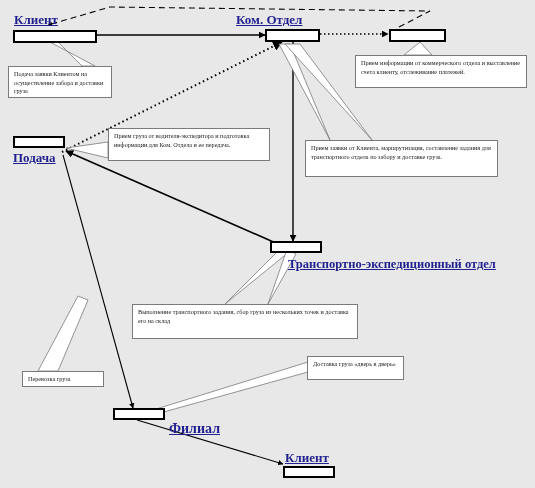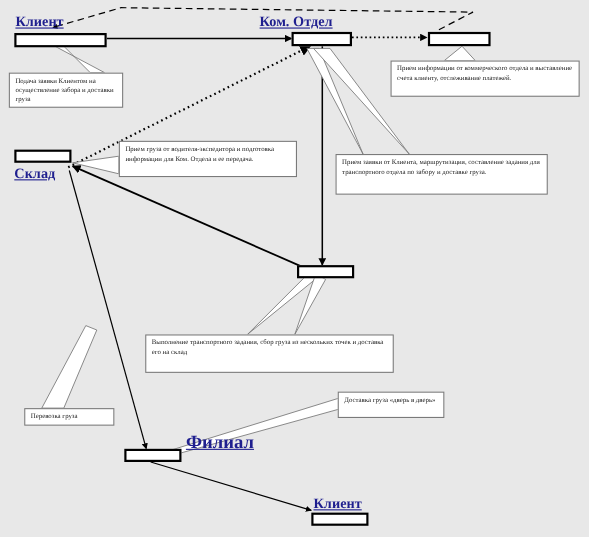--- a/index.html
+++ b/index.html
@@ -108,26 +108,27 @@
 
   <div class="node-box" style="left:13px; top:30px; width:84px; height:13px;"></div>
   <div class="node-label" style="left:14px; top:12px; font-size:13px;">Клиент</div>
 
   <div class="node-box" style="left:265px; top:29px; width:55px; height:13px;"></div>
   <div class="node-label" style="left:236px; top:12px; font-size:13px;">Ком. Отдел</div>
 
   <div class="node-box" style="left:389px; top:29px; width:57px; height:13px;"></div>
 
   <div class="node-box" style="left:13px; top:136px; width:52px; height:12px;"></div>
-  <div class="node-label" style="left:13px; top:150px; font-size:13px;">Склад</div>
+  <div class="node-label" style="left:13px; top:150px; font-size:13px;">Подача</div>
 
   <div class="node-box" style="left:270px; top:241px; width:52px; height:12px;"></div>
+  <div class="node-label" style="left:288px; top:257px; font-size:12.5px;">Транспортно-экспедиционный отдел</div>
 
   <div class="node-box" style="left:113px; top:408px; width:52px; height:12px;"></div>
-  <div class="node-label" style="left:169px; top:392px; font-size:17px;">Филиал</div>
+  <div class="node-label" style="left:169px; top:421px; font-size:14px;">Филиал</div>
 
   <div class="node-box" style="left:283px; top:466px; width:52px; height:12px;"></div>
   <div class="node-label" style="left:285px; top:450px; font-size:13px;">Клиент</div>
 
   <div class="note" style="left:8px; top:66px; width:104px; height:32px;">Подача заявки Клиентом на осуществление забора и доставки груза</div>
 
   <div class="note" style="left:355px; top:55px; width:172px; height:33px;">Прием информации от коммерческого отдела и выставление счета клиенту, отслеживание платежей.</div>
 
   <div class="note" style="left:108px; top:128px; width:162px; height:33px;">Прием груза от водителя-экспедитора и подготовка информации для Ком. Отдела и ее передача.</div>
 

